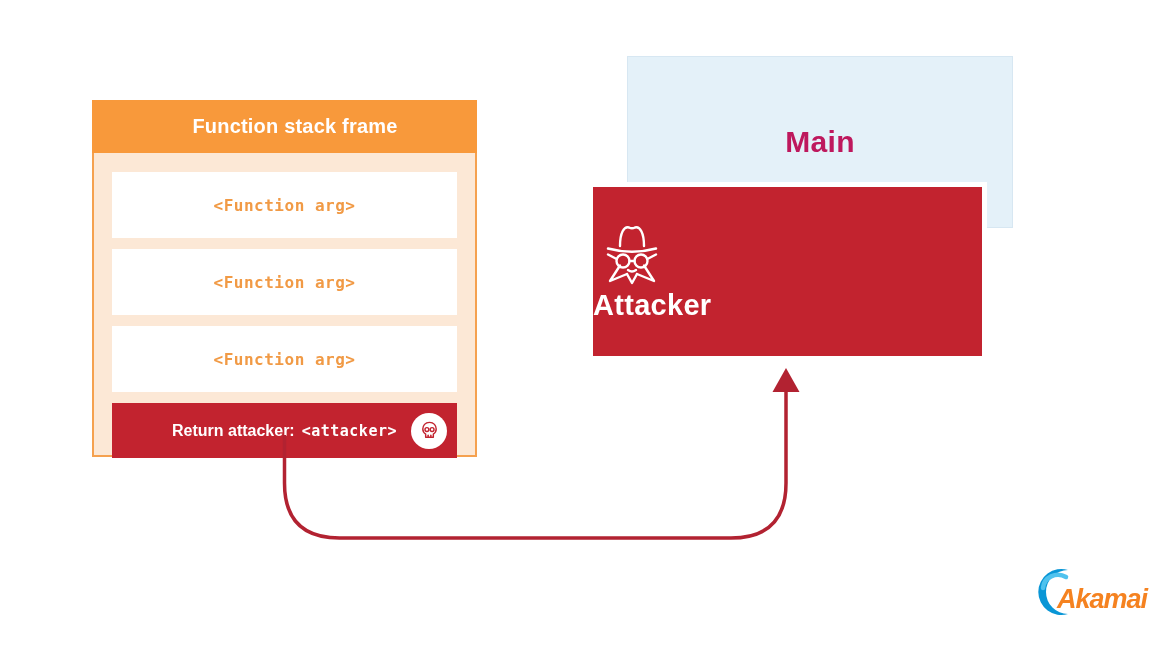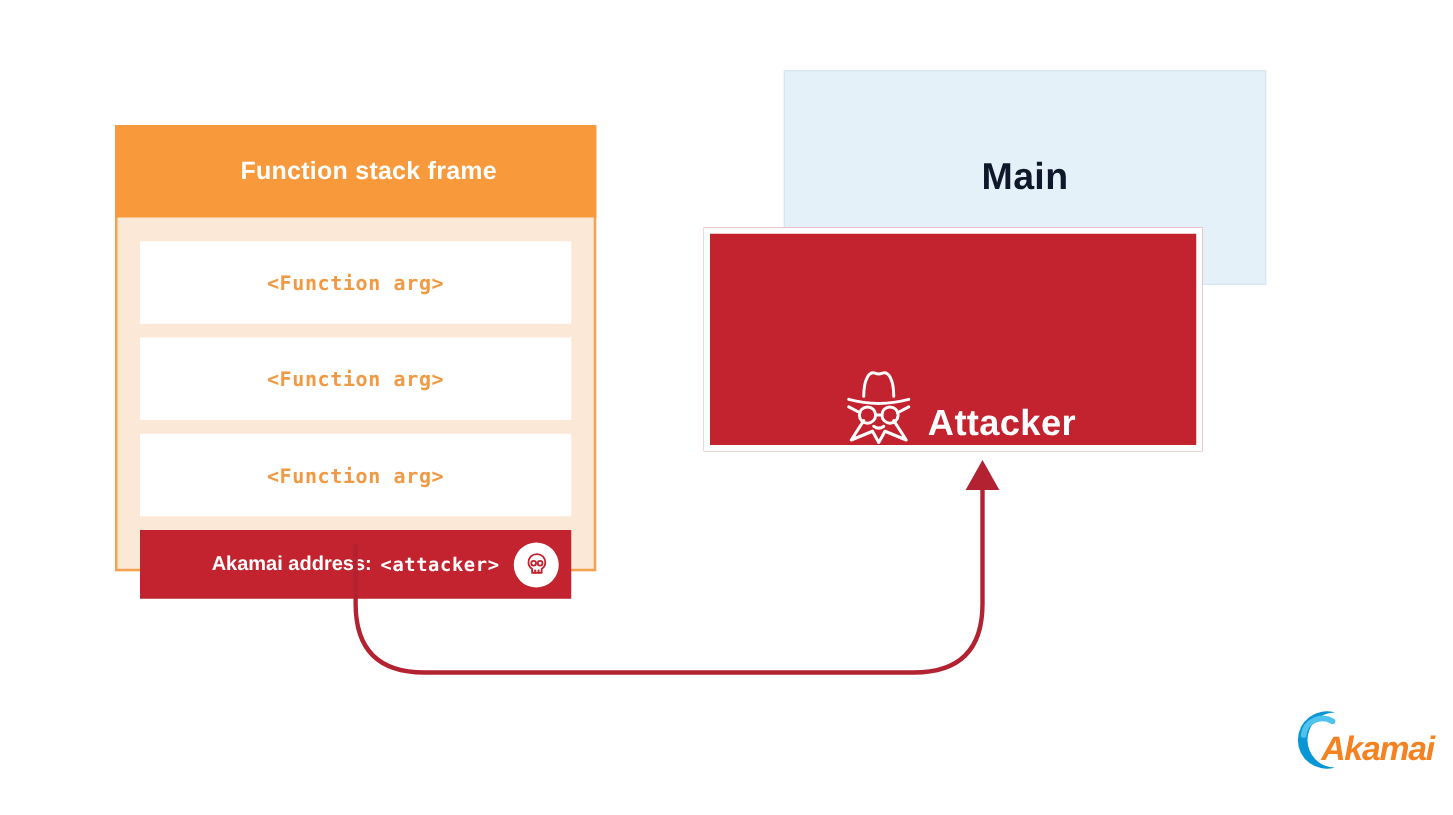--- a/index.html
+++ b/index.html
@@ -7,21 +7,21 @@
     position:relative;width:1162px;height:652px;background:#ffffff;
     font-family:"Liberation Sans",sans-serif;overflow:hidden;
   }
 
   
   .stack-frame{
     position:absolute;left:92px;top:100px;width:385px;height:357px;
     box-sizing:border-box;background:#FCE8D6;border:2px solid #F5A14F;
   }
   .stack-header{
-    height:74px;margin:-2px -2px 0 -2px;background:#F8993B;
+    height:53px;margin:-2px -2px 0 -2px;background:#F8993B;
     display:flex;align-items:center;justify-content:center;padding-left:21px;
   }
   .stack-title{color:#ffffff;font-size:20px;font-weight:700;letter-spacing:.2px;}
   .stack-body{padding:19px 18px 20px 18px;}
   .arg-row{
     height:66px;background:#ffffff;margin-bottom:11px;
     display:flex;align-items:center;justify-content:center;
   }
   .arg-text{
     font-family:"DejaVu Sans Mono","Liberation Mono",monospace;
@@ -41,27 +41,27 @@
     width:36px;height:36px;border-radius:50%;background:#ffffff;
     display:flex;align-items:center;justify-content:center;
   }
 
   
   .main-box{
     position:absolute;left:627px;top:56px;width:386px;height:172px;
     box-sizing:border-box;background:#E4F1F9;border:1px solid #D7E7F2;
     display:flex;align-items:center;justify-content:center;z-index:1;
   }
-  .main-label{font-size:30px;font-weight:700;color:#0f172a;letter-spacing:.3px;}
+  .main-label{font-size:30px;font-weight:700;color:#be185d;letter-spacing:.3px;}
 
   
   .attacker-box{
-    position:absolute;left:563px;top:182px;width:399px;height:179px;
+    position:absolute;left:588px;top:182px;width:399px;height:179px;
     box-sizing:border-box;background:#C2232F;border:5px solid #ffffff;
-    display:flex;align-items:flex-end;justify-content:center;
+    display:flex;flex-direction:column;align-items:flex-start;justify-content:center;
     z-index:2;
   }
   .attacker-label{font-size:29px;font-weight:700;color:#ffffff;margin-top:4px;letter-spacing:.3px;}
   .spy-wrap{width:78px;height:64px;}
 
   
   .arrow-layer{position:absolute;left:0;top:0;width:1162px;height:652px;z-index:3;pointer-events:none;}
 
   
   .akamai-logo{position:absolute;left:1030px;top:566px;width:124px;height:54px;z-index:1;}
@@ -79,21 +79,21 @@
       <div class="arg-row">
         <span class="arg-text">&lt;Function arg&gt;</span>
       </div>
       <div class="arg-row">
         <span class="arg-text">&lt;Function arg&gt;</span>
       </div>
       <div class="arg-row">
         <span class="arg-text">&lt;Function arg&gt;</span>
       </div>
       <div class="return-row">
-        <span class="return-label">Akamai address:</span>
+        <span class="return-label">Return attacker:</span>
         <span class="return-value">&lt;attacker&gt;</span>
         <span class="skull-badge">
           <svg width="23" height="23" viewBox="0 0 24 24" fill="none" stroke="#C2232F" stroke-width="1.5" stroke-linecap="round" stroke-linejoin="round">
             <path d="M12,3.5 C7.5,3.5 5,6.8 5,10.5 C5,12.8 6.2,14.6 8,15.7 L8,19 L16,19 L16,15.7 C17.8,14.6 19,12.8 19,10.5 C19,6.8 16.5,3.5 12,3.5 Z"></path>
             <circle cx="9.3" cy="11" r="2"></circle>
             <circle cx="14.7" cy="11" r="2"></circle>
             <path d="M10.6,19 L10.6,17"></path>
             <path d="M13.4,19 L13.4,17"></path>
           </svg>
         </span>

